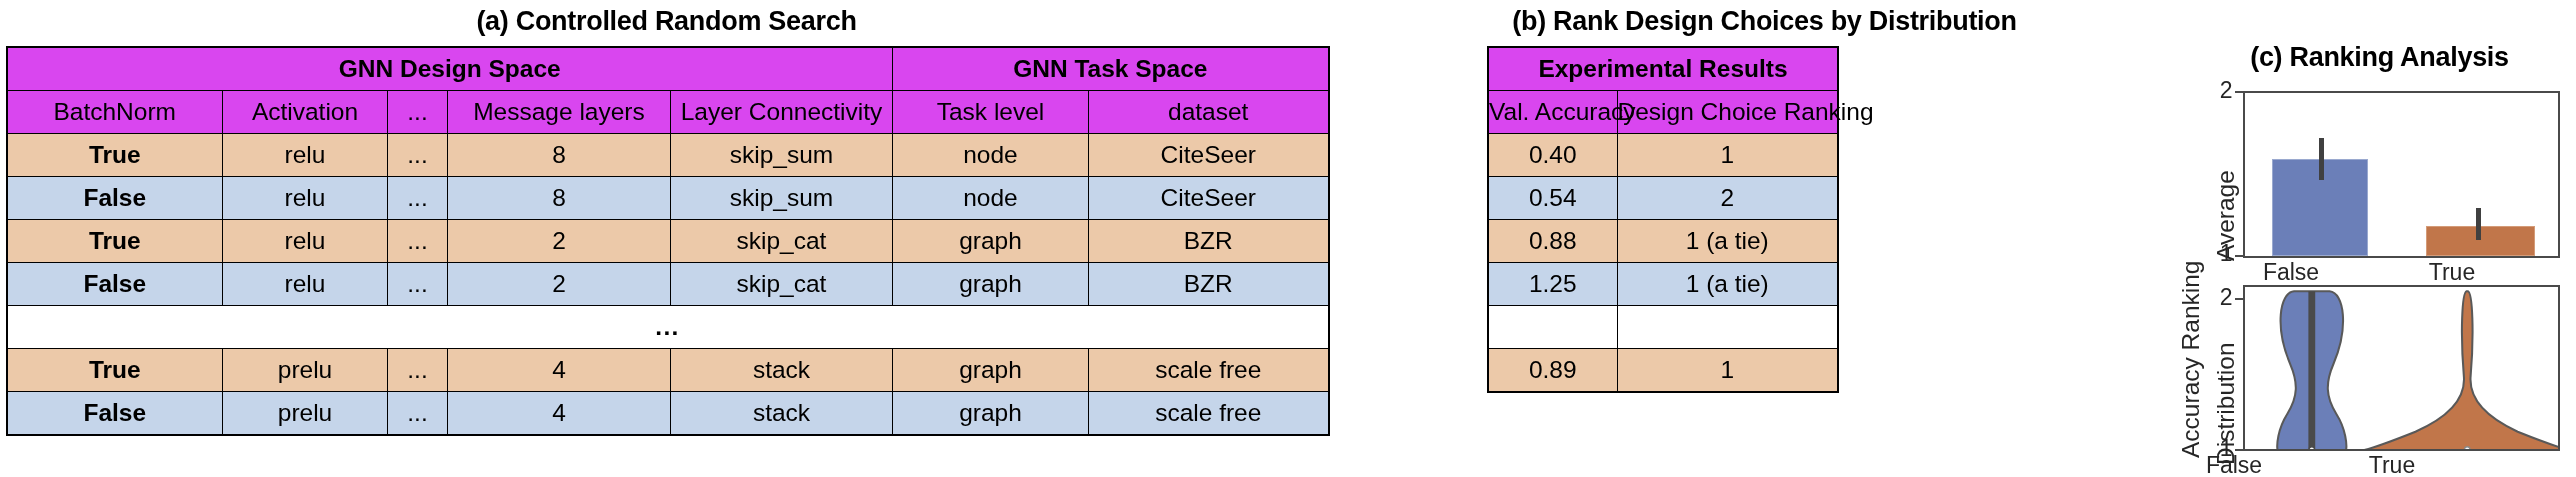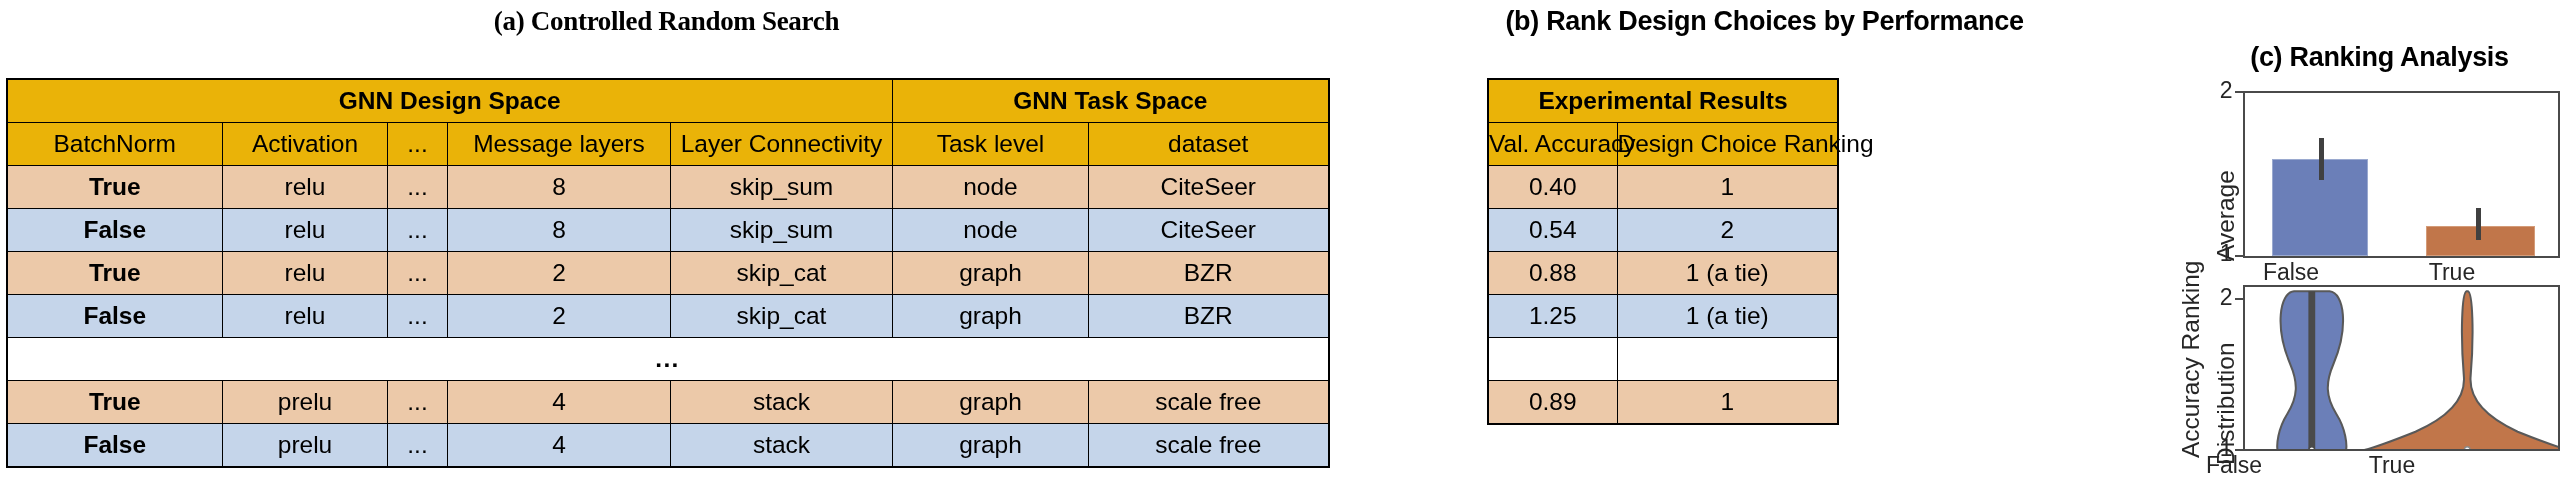--- a/index.html
+++ b/index.html
@@ -8,21 +8,21 @@
   .panel{position:absolute;}
 
   .panel-title{
     position:absolute;text-align:center;font-weight:bold;
     font-size:27px;letter-spacing:-0.3px;white-space:nowrap;color:#000;
   }
 
   
   table.ptab{
     border-collapse:collapse;table-layout:fixed;
-    border:2.7px solid #000;background:#eab308;margin-top:32px;
+    border:2.7px solid #000;background:#d946ef;
   }
   table.ptab td{
     border:1.4px solid #000;
     text-align:center;vertical-align:middle;
     font-size:24.5px;line-height:1;
     padding:0;
     height:42px;
     white-space:nowrap;
   }
   td.grouphead{font-weight:bold;font-size:26px;border-bottom:2.7px solid #000;height:45px;}
@@ -47,21 +47,21 @@
   .ylabel-rot{position:absolute;font-size:24.5px;color:#262626;white-space:nowrap;
               transform-origin:0 0;transform:rotate(-90deg);}
   .bar{position:absolute;box-sizing:border-box;}
   .errbar{position:absolute;background:#404040;width:4.8px;}
 </style>
 </head>
 <body>
 
 <div class="panel">
 
-  <div class="panel-title" style="left:5.5px;top:5.5px;width:1322px;font-family:Liberation Serif, serif;">(a) Controlled Random Search</div>
+  <div class="panel-title" style="left:5.5px;top:5.5px;width:1322px;">(a) Controlled Random Search</div>
 
   <table class="ptab" style="position:absolute;left:5.5px;top:46px;width:1322px;">
     <colgroup>
       <col style="width:216px">
         <col style="width:165px">
         <col style="width:60px">
       <col style="width:223px">
         <col style="width:222px">
         <col style="width:196px">
         <col style="width:240px">
@@ -139,21 +139,21 @@
         <td class="rowB">stack</td>
         <td class="rowB">graph</td>
         <td class="rowB">scale free</td>
       </tr>
     </tbody>
   </table>
 </div>
 
 <div class="panel">
 
-  <div class="panel-title" style="left:1424px;top:5.5px;width:681px;">(b) Rank Design Choices by Performance</div>
+  <div class="panel-title" style="left:1424px;top:5.5px;width:681px;">(b) Rank Design Choices by Distribution</div>
 
   <table class="ptab" style="position:absolute;left:1487px;top:46px;width:350px;">
     <colgroup>
         <col style="width:129px">
         <col style="width:221px">
       </colgroup>
     <tbody>
       <tr>
         <td class="grouphead" colspan="2">Experimental Results</td>
       </tr>

